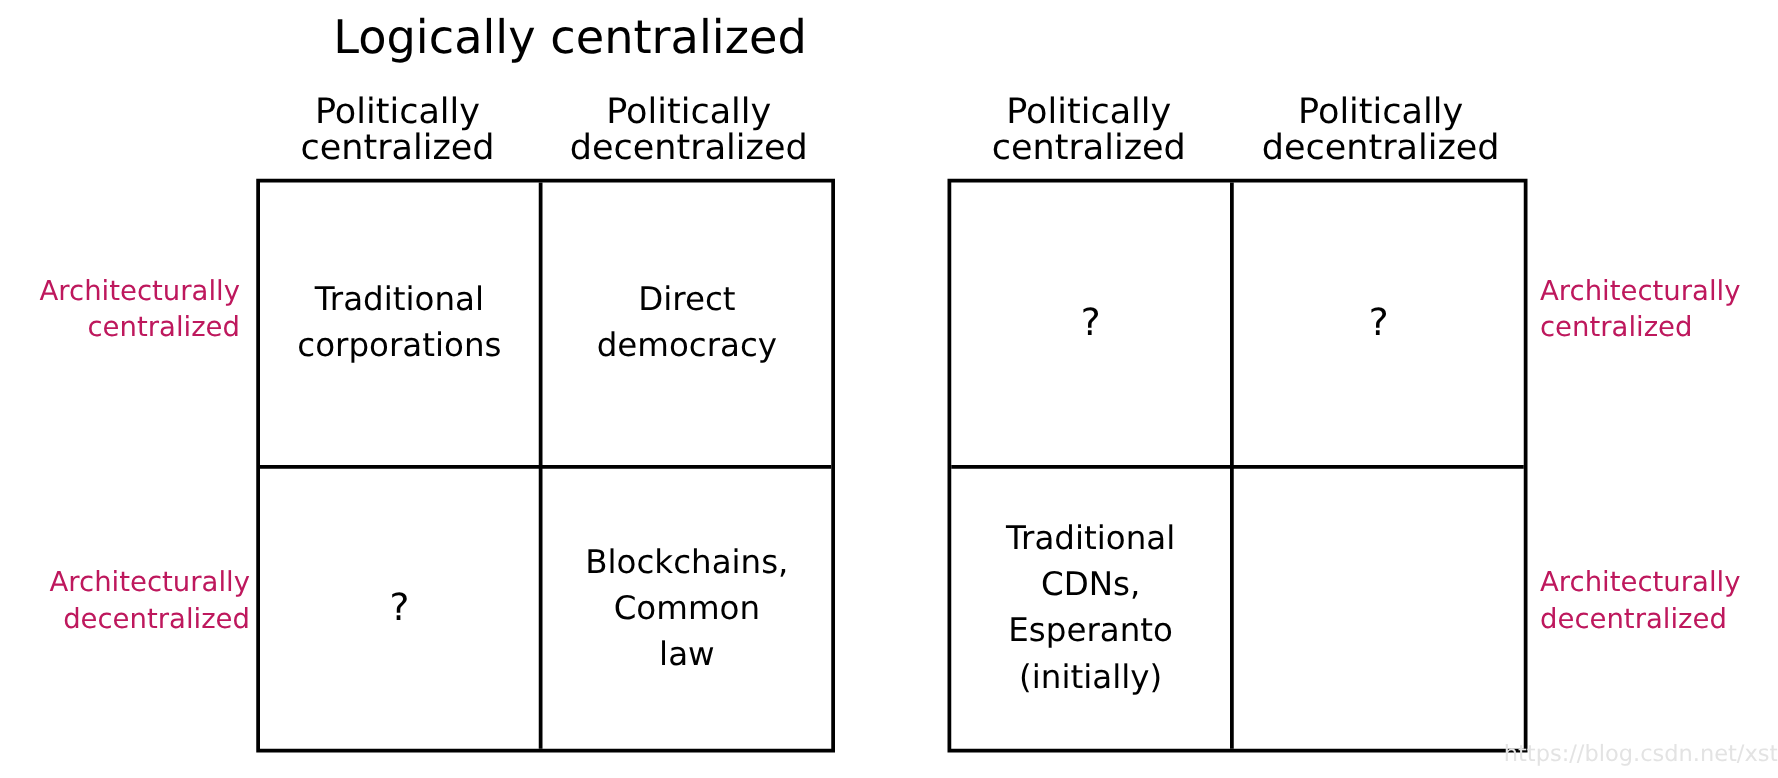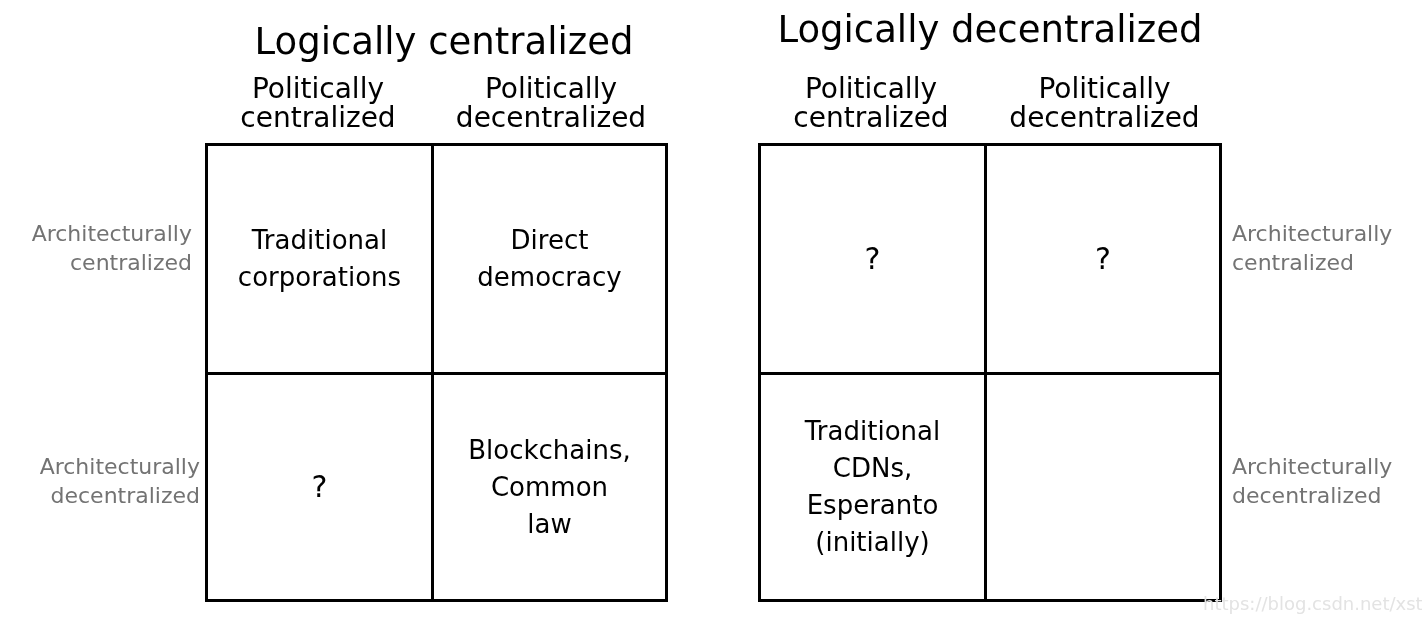--- a/index.html
+++ b/index.html
@@ -23,38 +23,38 @@
   
   .panel-title {
     position: absolute;
     text-align: center;
     font-size: 37px;
     line-height: 44px;
     font-weight: 400;
     color: #000000;
     white-space: nowrap;
   }
-  #title-left  { left: 144px; top: 8px;  width: 600px; margin-top: 12px; }
+  #title-left  { left: 156px; top: 8px;  width: 600px; }
   #title-right { left: 680px; top: 8px;  width: 620px; }
 
   
   .col-header {
     position: absolute;
     text-align: center;
     font-size: 28px;
     line-height: 29px;
     color: #000000;
   }
 
   
   .row-label {
     position: absolute;
     font-size: 22px;
     line-height: 29px;
-    color: #737373;
+    color: #be185d;
   }
   .row-label.right-align { text-align: right; }
   .row-label.left-align  { text-align: left; }
 
   
   .grid {
     position: absolute;
     box-sizing: border-box;
     border: 3px solid #000000;
     background: #ffffff;
@@ -144,21 +144,20 @@
 democracy</div>
 
     <div class="cell qmark" style="left:0px; top:229px; width:223px; height:224px;">?</div>
 
     <div class="cell" style="left:226px; top:229px; width:231px; height:224px;">Blockchains,
 Common
 law</div>
   </div>
 
 
-  <div class="panel-title" id="title-right">Logically decentralized</div>
 
   <div class="col-header" style="left:758px; top:74px; width:226px;">Politically
 centralized</div>
 
   <div class="col-header" style="left:987px; top:74px; width:235px;">Politically
 decentralized</div>
 
   <div class="row-label left-align" style="left:1232px; top:219px; width:190px;">Architecturally
 centralized</div>
 

